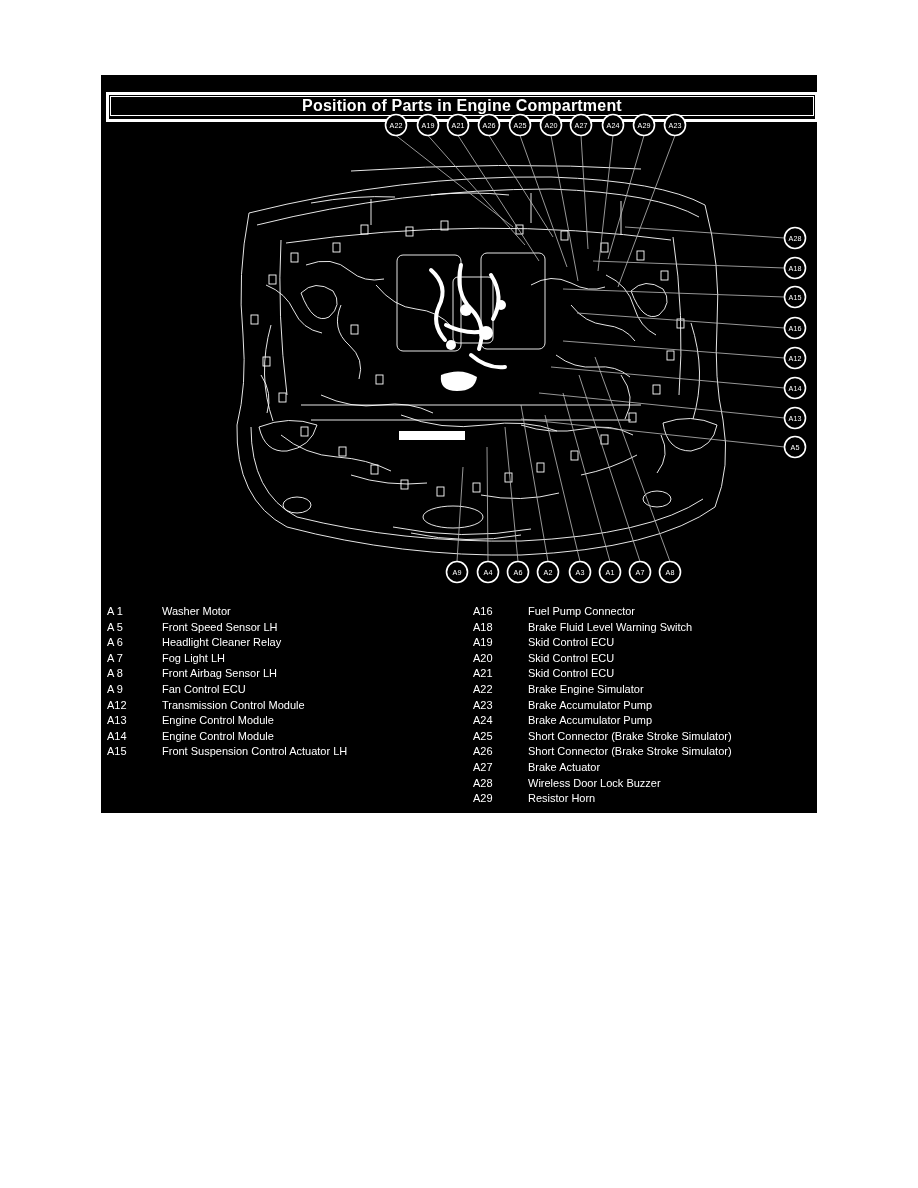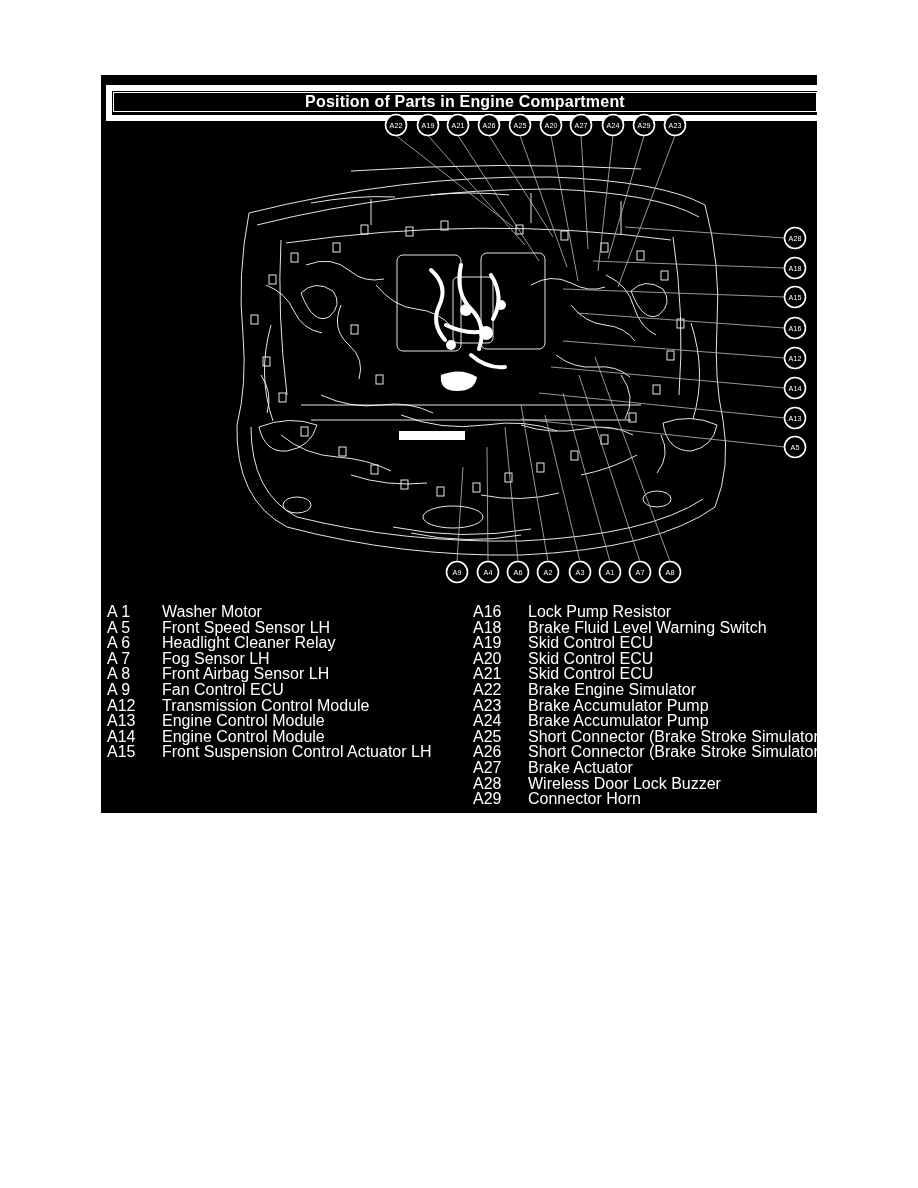--- a/index.html
+++ b/index.html
@@ -6,34 +6,34 @@
   body{
     width:918px;height:1188px;background:#ffffff;
     font-family:"Liberation Sans", sans-serif;
     position:relative;overflow:hidden;
   }
   .panel{
     position:absolute;left:101px;top:75px;width:716px;height:738px;
     background:#000000;color:#ffffff;
   }
   .titlebar{
-    position:absolute;left:5px;top:10px;width:704px;height:22px;
-    border:6px solid #ffffff;padding:1px;
+    position:absolute;left:5px;top:17px;width:704px;height:22px;
+    border:3px solid #ffffff;padding:1px;
   }
   .titlebar-inner{
     border:1px solid #ffffff;height:18px;
     display:flex;align-items:center;justify-content:center;
   }
   .title-text{
     font-size:16px;font-weight:bold;letter-spacing:0.2px;color:#ffffff;
     white-space:nowrap;
   }
   .diagram{position:absolute;left:0;top:0;width:716px;height:738px;}
   .legend-col{
-    position:absolute;font-size:16px;line-height:15.6px;color:#ffffff;
+    position:absolute;font-size:11px;line-height:15.6px;color:#ffffff;
   }
   .legend-left{left:6px;top:529px;width:350px;}
   .legend-right{left:372px;top:529px;width:344px;}
   .legend-row{display:flex;white-space:pre;}
   .legend-code{width:31px;flex:0 0 31px;}
   .legend-name{flex:1;margin-left:24px;}
 </style>
 </head>
 <body>
 
@@ -307,21 +307,21 @@
     <span class="legend-name">Front Speed Sensor LH</span>
   </div>
 
   <div class="legend-row">
     <span class="legend-code">A 6</span>
     <span class="legend-name">Headlight Cleaner Relay</span>
   </div>
 
   <div class="legend-row">
     <span class="legend-code">A 7</span>
-    <span class="legend-name">Fog Sensor LH</span>
+    <span class="legend-name">Fog Light LH</span>
   </div>
 
   <div class="legend-row">
     <span class="legend-code">A 8</span>
     <span class="legend-name">Front Airbag Sensor LH</span>
   </div>
 
   <div class="legend-row">
     <span class="legend-code">A 9</span>
     <span class="legend-name">Fan Control ECU</span>
@@ -343,21 +343,21 @@
   </div>
 
   <div class="legend-row">
     <span class="legend-code">A15</span>
     <span class="legend-name">Front Suspension Control Actuator LH</span>
   </div>
 </div>
   <div class="legend-col legend-right" id="legend-right">
   <div class="legend-row">
     <span class="legend-code">A16</span>
-    <span class="legend-name">Lock Pump Resistor</span>
+    <span class="legend-name">Fuel Pump Connector</span>
   </div>
 
   <div class="legend-row">
     <span class="legend-code">A18</span>
     <span class="legend-name">Brake Fluid Level Warning Switch</span>
   </div>
 
   <div class="legend-row">
     <span class="legend-code">A19</span>
     <span class="legend-name">Skid Control ECU</span>
@@ -403,16 +403,16 @@
     <span class="legend-name">Brake Actuator</span>
   </div>
 
   <div class="legend-row">
     <span class="legend-code">A28</span>
     <span class="legend-name">Wireless Door Lock Buzzer</span>
   </div>
 
   <div class="legend-row">
     <span class="legend-code">A29</span>
-    <span class="legend-name">Connector Horn</span>
+    <span class="legend-name">Resistor Horn</span>
   </div>
 </div>
 </div>
 
 </body></html>

